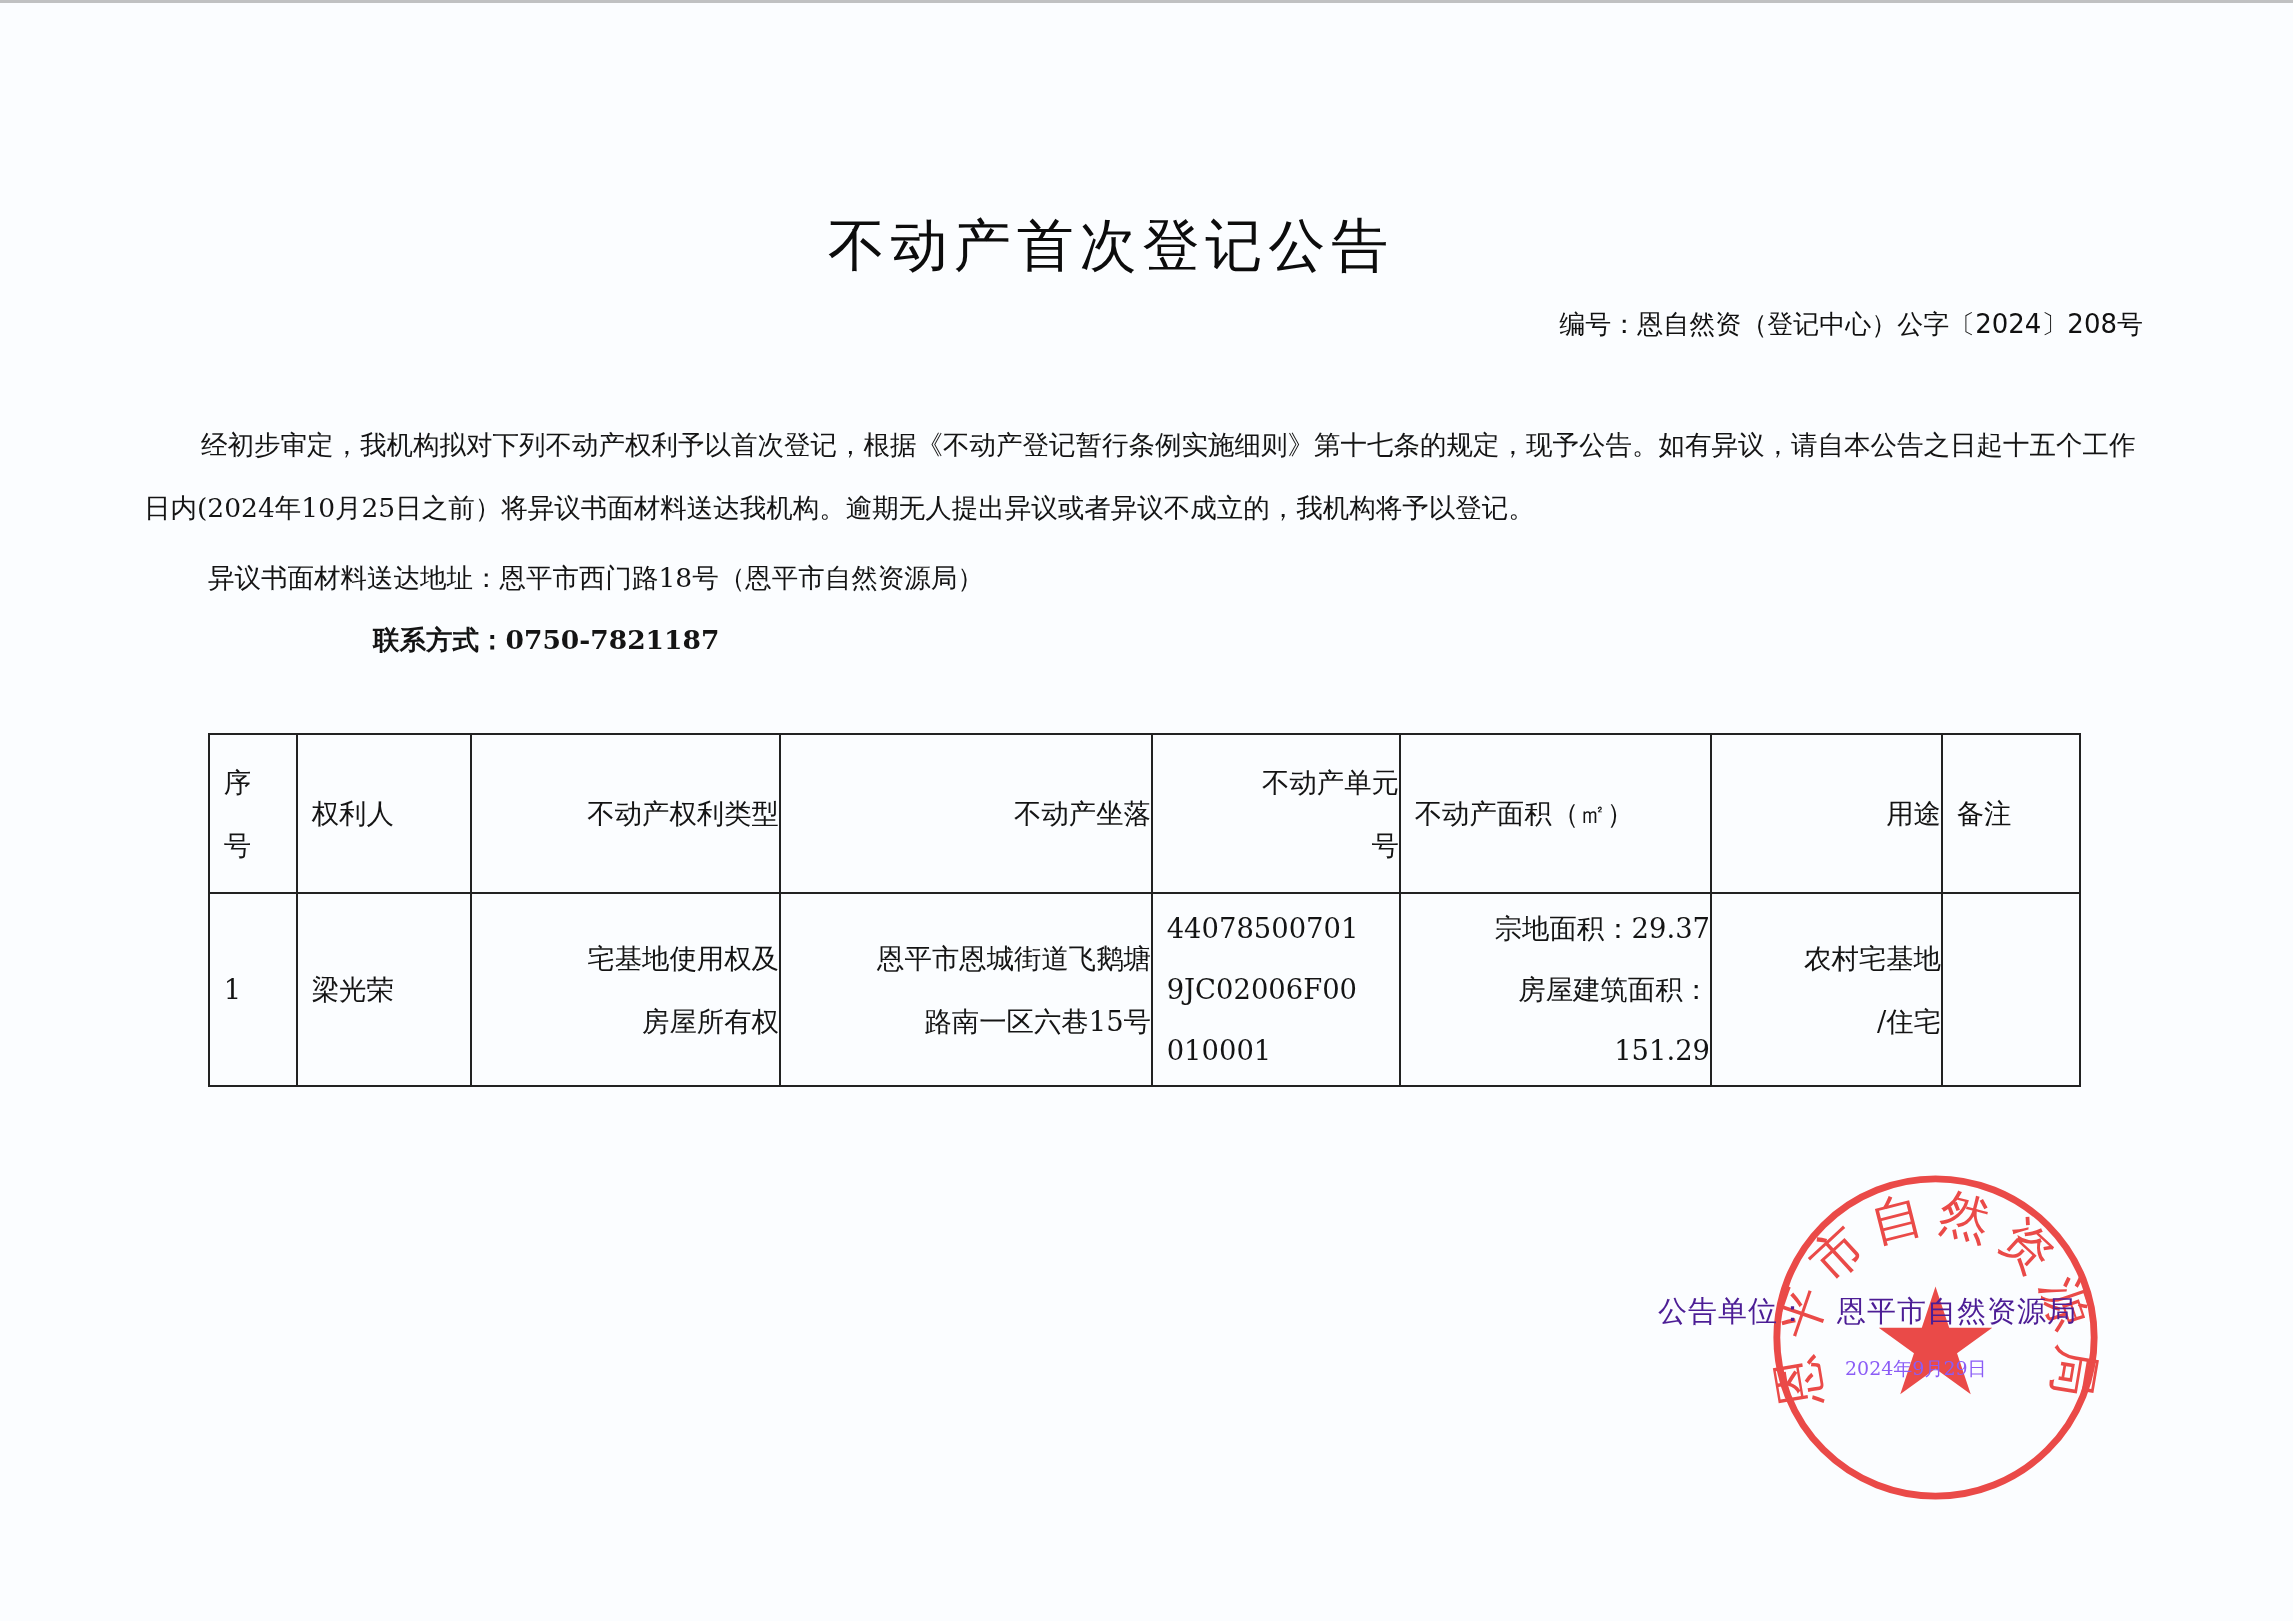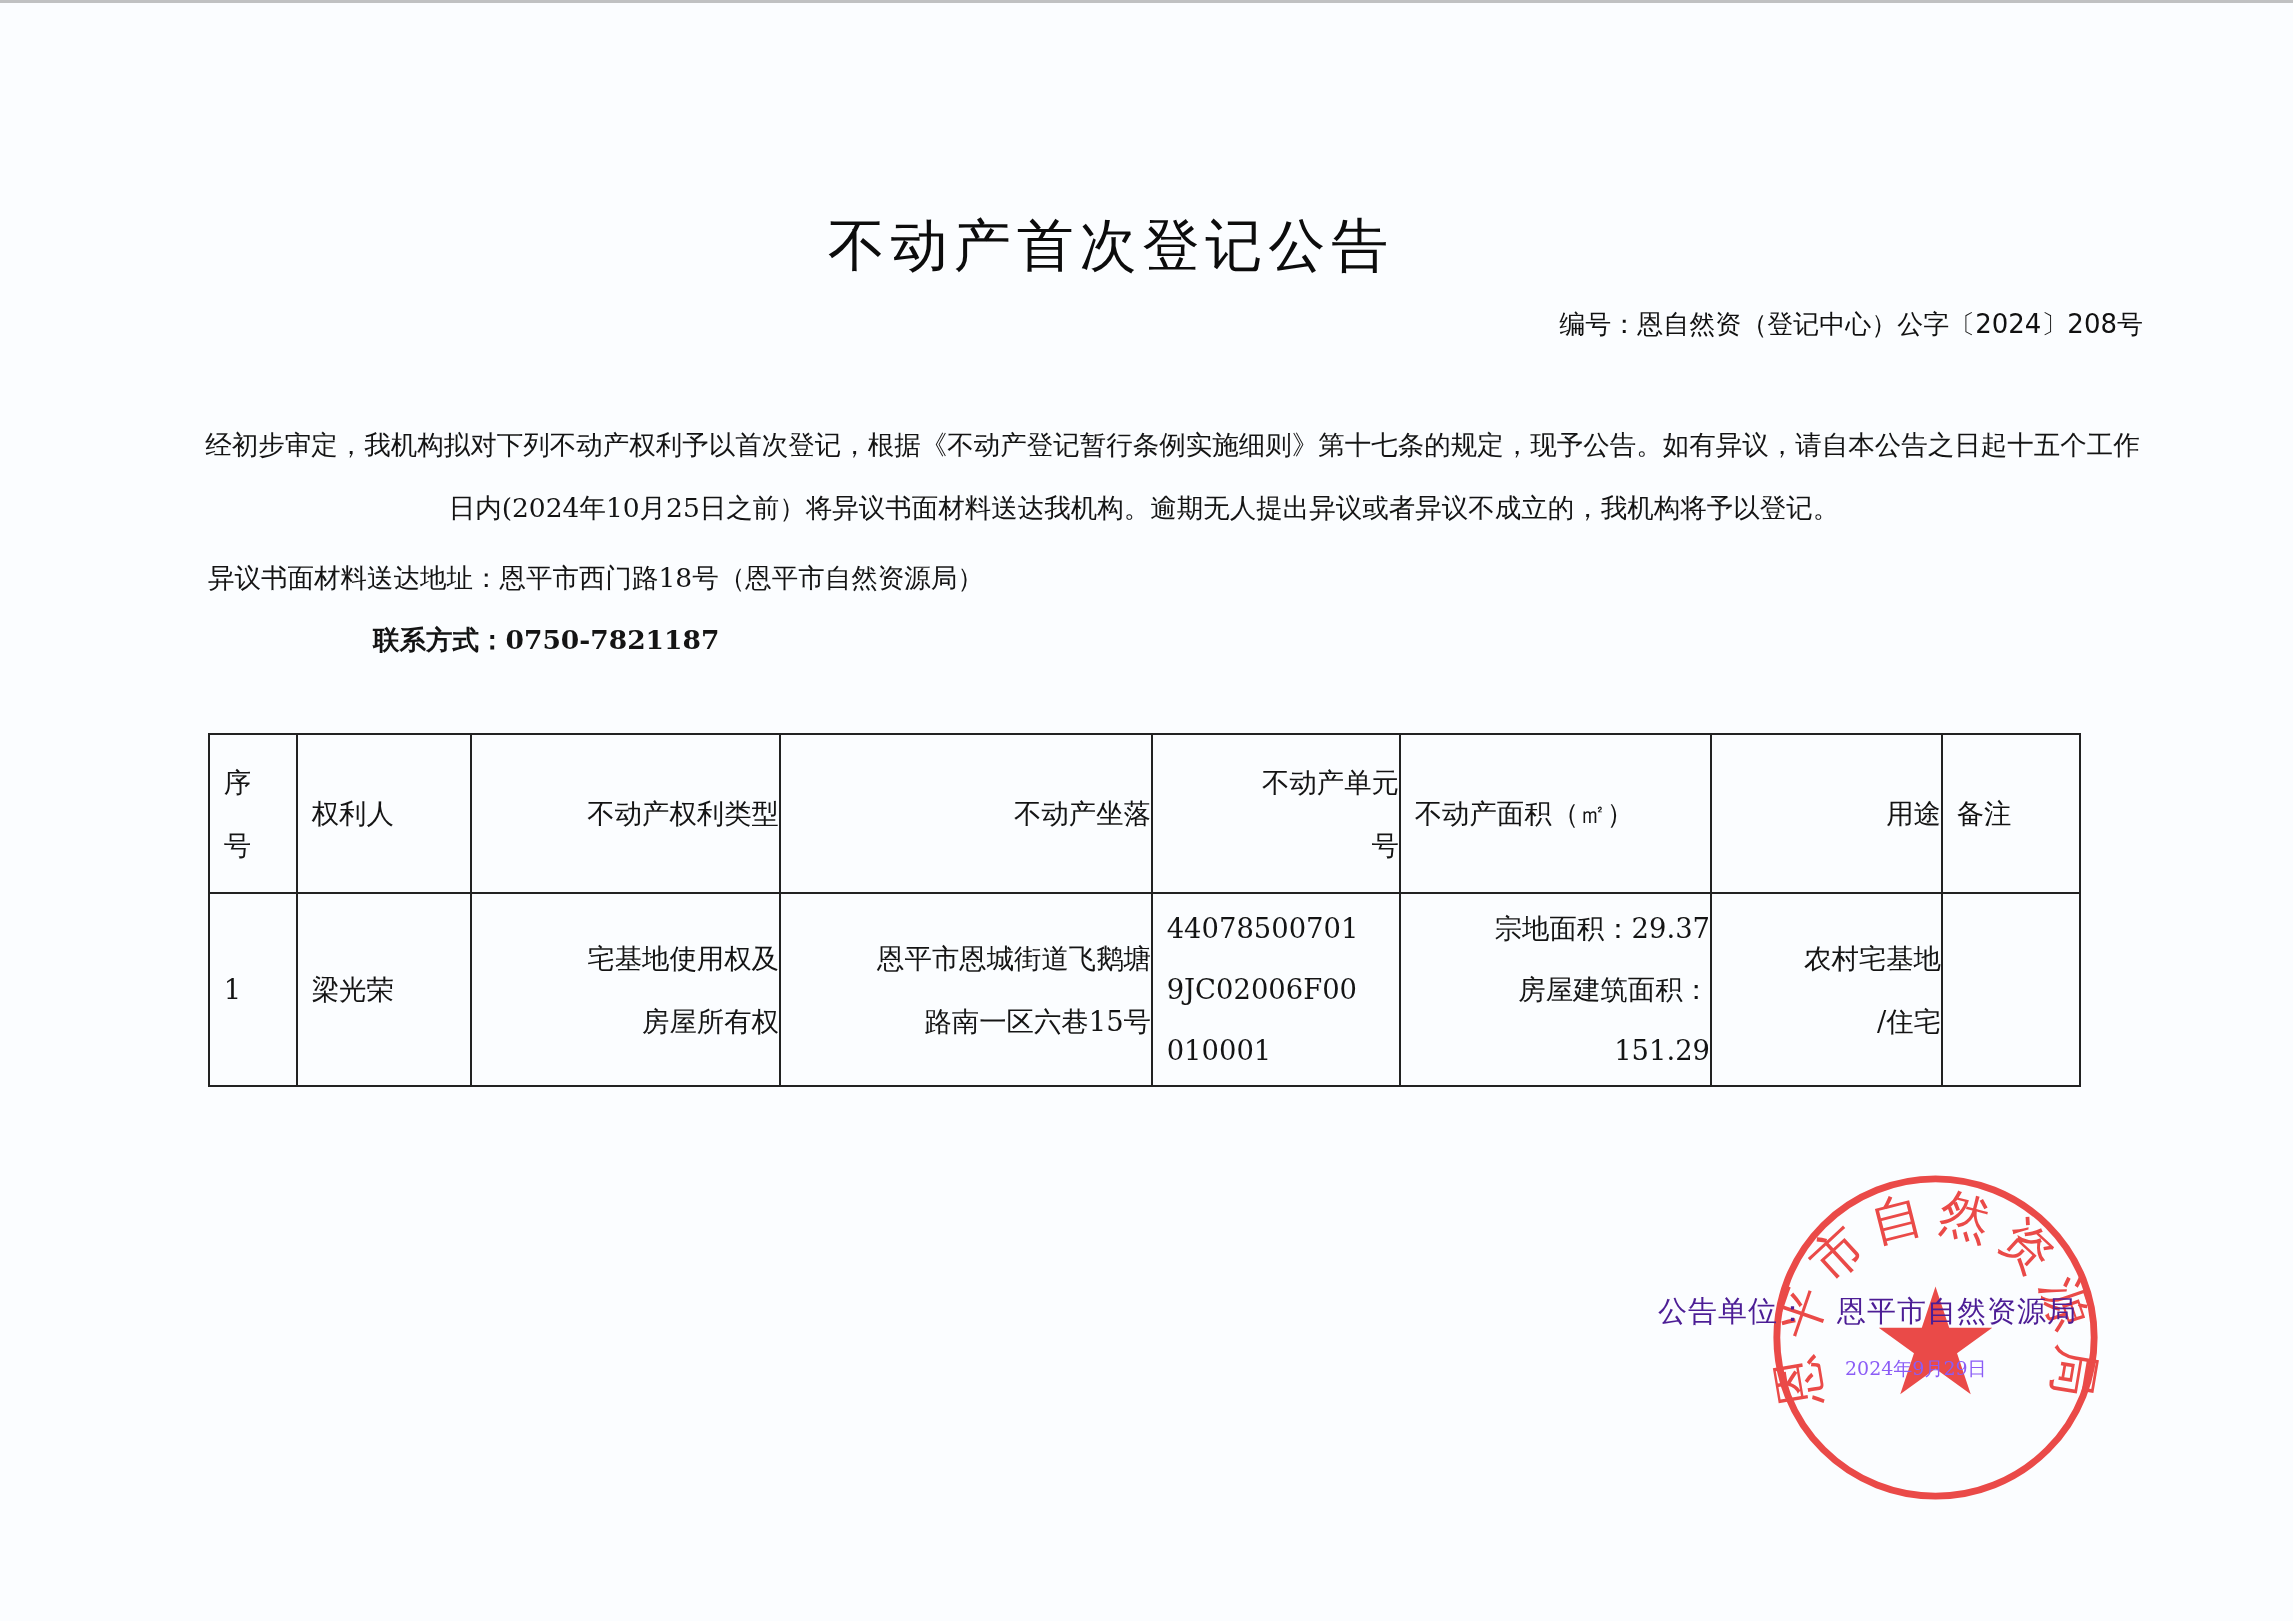--- a/index.html
+++ b/index.html
@@ -16,21 +16,21 @@
     font-size: 57px; letter-spacing: 5.9px; font-weight: 400; color: #0c0c0c;
   }
   .doc-number {
     position: absolute; right: 151px; top: 307px;
     font-family: "DejaVu Sans", "Liberation Sans", sans-serif;
     font-size: 26px; color: #111;
   }
   .para {
     position: absolute; font-size: 26.5px; line-height: 63px; color: #141414;
   }
-  .p1 { left: 144px; top: 413px; width: 2000px; text-align: center; }
+  .p1 { left: 144px; top: 413px; width: 2000px; }
   .p1 .indent { display: inline-block; width: 57px; }
   .addr { left: 208px; top: 546px; }
   .contact { left: 373px; top: 608px; font-weight: bold; }
 
   table.notice {
     position: absolute; left: 208px; top: 733px;
     border-collapse: collapse;
     font-size: 27.4px; color: #141414;
   }
   table.notice td, table.notice th {

